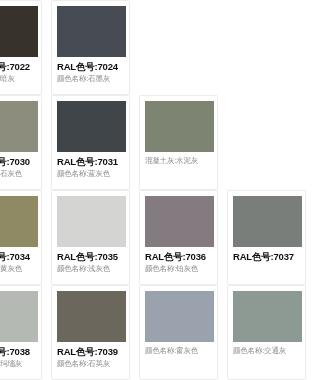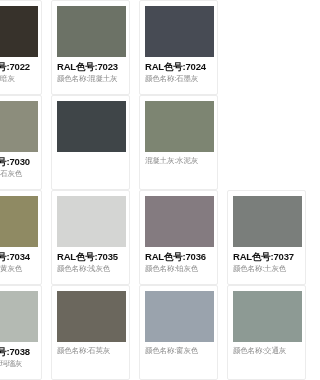--- a/index.html
+++ b/index.html
@@ -80,45 +80,42 @@
 
   <div class="swatch-row">
     <div class="swatch-card">
       <div class="swatch-chip" style="background-color: rgb(55, 50, 43);"></div>
       <div class="swatch-meta">
         <div class="swatch-code">RAL色号:7022</div>
         <div class="swatch-name">颜色名称:暗灰</div>
       </div>
     </div>
     <div class="swatch-card">
-      <div class="swatch-chip" style="background-color: rgb(108, 114, 102);"></div>
-      <div class="swatch-meta">
-        <div class="swatch-code">RAL色号:7023</div>
-        <div class="swatch-name">颜色名称:混凝土灰</div>
-      </div>
-    </div>
-    <div class="swatch-card">
       <div class="swatch-chip" style="background-color: rgb(71, 75, 84);"></div>
       <div class="swatch-meta">
         <div class="swatch-code">RAL色号:7024</div>
         <div class="swatch-name">颜色名称:石墨灰</div>
       </div>
     </div>
   </div>
 
   <div class="swatch-row">
     <div class="swatch-card">
       <div class="swatch-chip" style="background-color: rgb(140, 141, 124);"></div>
       <div class="swatch-meta">
         <div class="swatch-code">RAL色号:7030</div>
         <div class="swatch-name">颜色名称:石灰色</div>
       </div>
     </div>
     <div class="swatch-card">
       <div class="swatch-chip" style="background-color: rgb(63, 69, 72);"></div>
+      <div class="swatch-meta">
+        <div class="swatch-code">RAL色号:7031</div>
+        <div class="swatch-name">颜色名称:蓝灰色</div>
+      </div>
     </div>
     <div class="swatch-card">
       <div class="swatch-chip" style="background-color: rgb(125, 133, 114);"></div>
       <div class="swatch-meta">
         <div class="swatch-name">混凝土灰:水泥灰</div>
       </div>
     </div>
   </div>
 
   <div class="swatch-row">
@@ -140,36 +137,36 @@
       <div class="swatch-chip" style="background-color: rgb(132, 123, 128);"></div>
       <div class="swatch-meta">
         <div class="swatch-code">RAL色号:7036</div>
         <div class="swatch-name">颜色名称:铂灰色</div>
       </div>
     </div>
     <div class="swatch-card">
       <div class="swatch-chip" style="background-color: rgb(122, 126, 123);"></div>
       <div class="swatch-meta">
         <div class="swatch-code">RAL色号:7037</div>
-        <div class="swatch-name">颜色名称:土灰色</div>
       </div>
     </div>
   </div>
 
   <div class="swatch-row">
     <div class="swatch-card">
       <div class="swatch-chip" style="background-color: rgb(180, 186, 179);"></div>
       <div class="swatch-meta">
         <div class="swatch-code">RAL色号:7038</div>
         <div class="swatch-name">颜色名称:玛瑙灰</div>
       </div>
     </div>
     <div class="swatch-card">
       <div class="swatch-chip" style="background-color: rgb(107, 103, 93);"></div>
       <div class="swatch-meta">
+        <div class="swatch-code">RAL色号:7039</div>
         <div class="swatch-name">颜色名称:石英灰</div>
       </div>
     </div>
     <div class="swatch-card">
       <div class="swatch-chip" style="background-color: rgb(154, 163, 173);"></div>
       <div class="swatch-meta">
         <div class="swatch-name">颜色名称:窗灰色</div>
       </div>
     </div>
     <div class="swatch-card">

